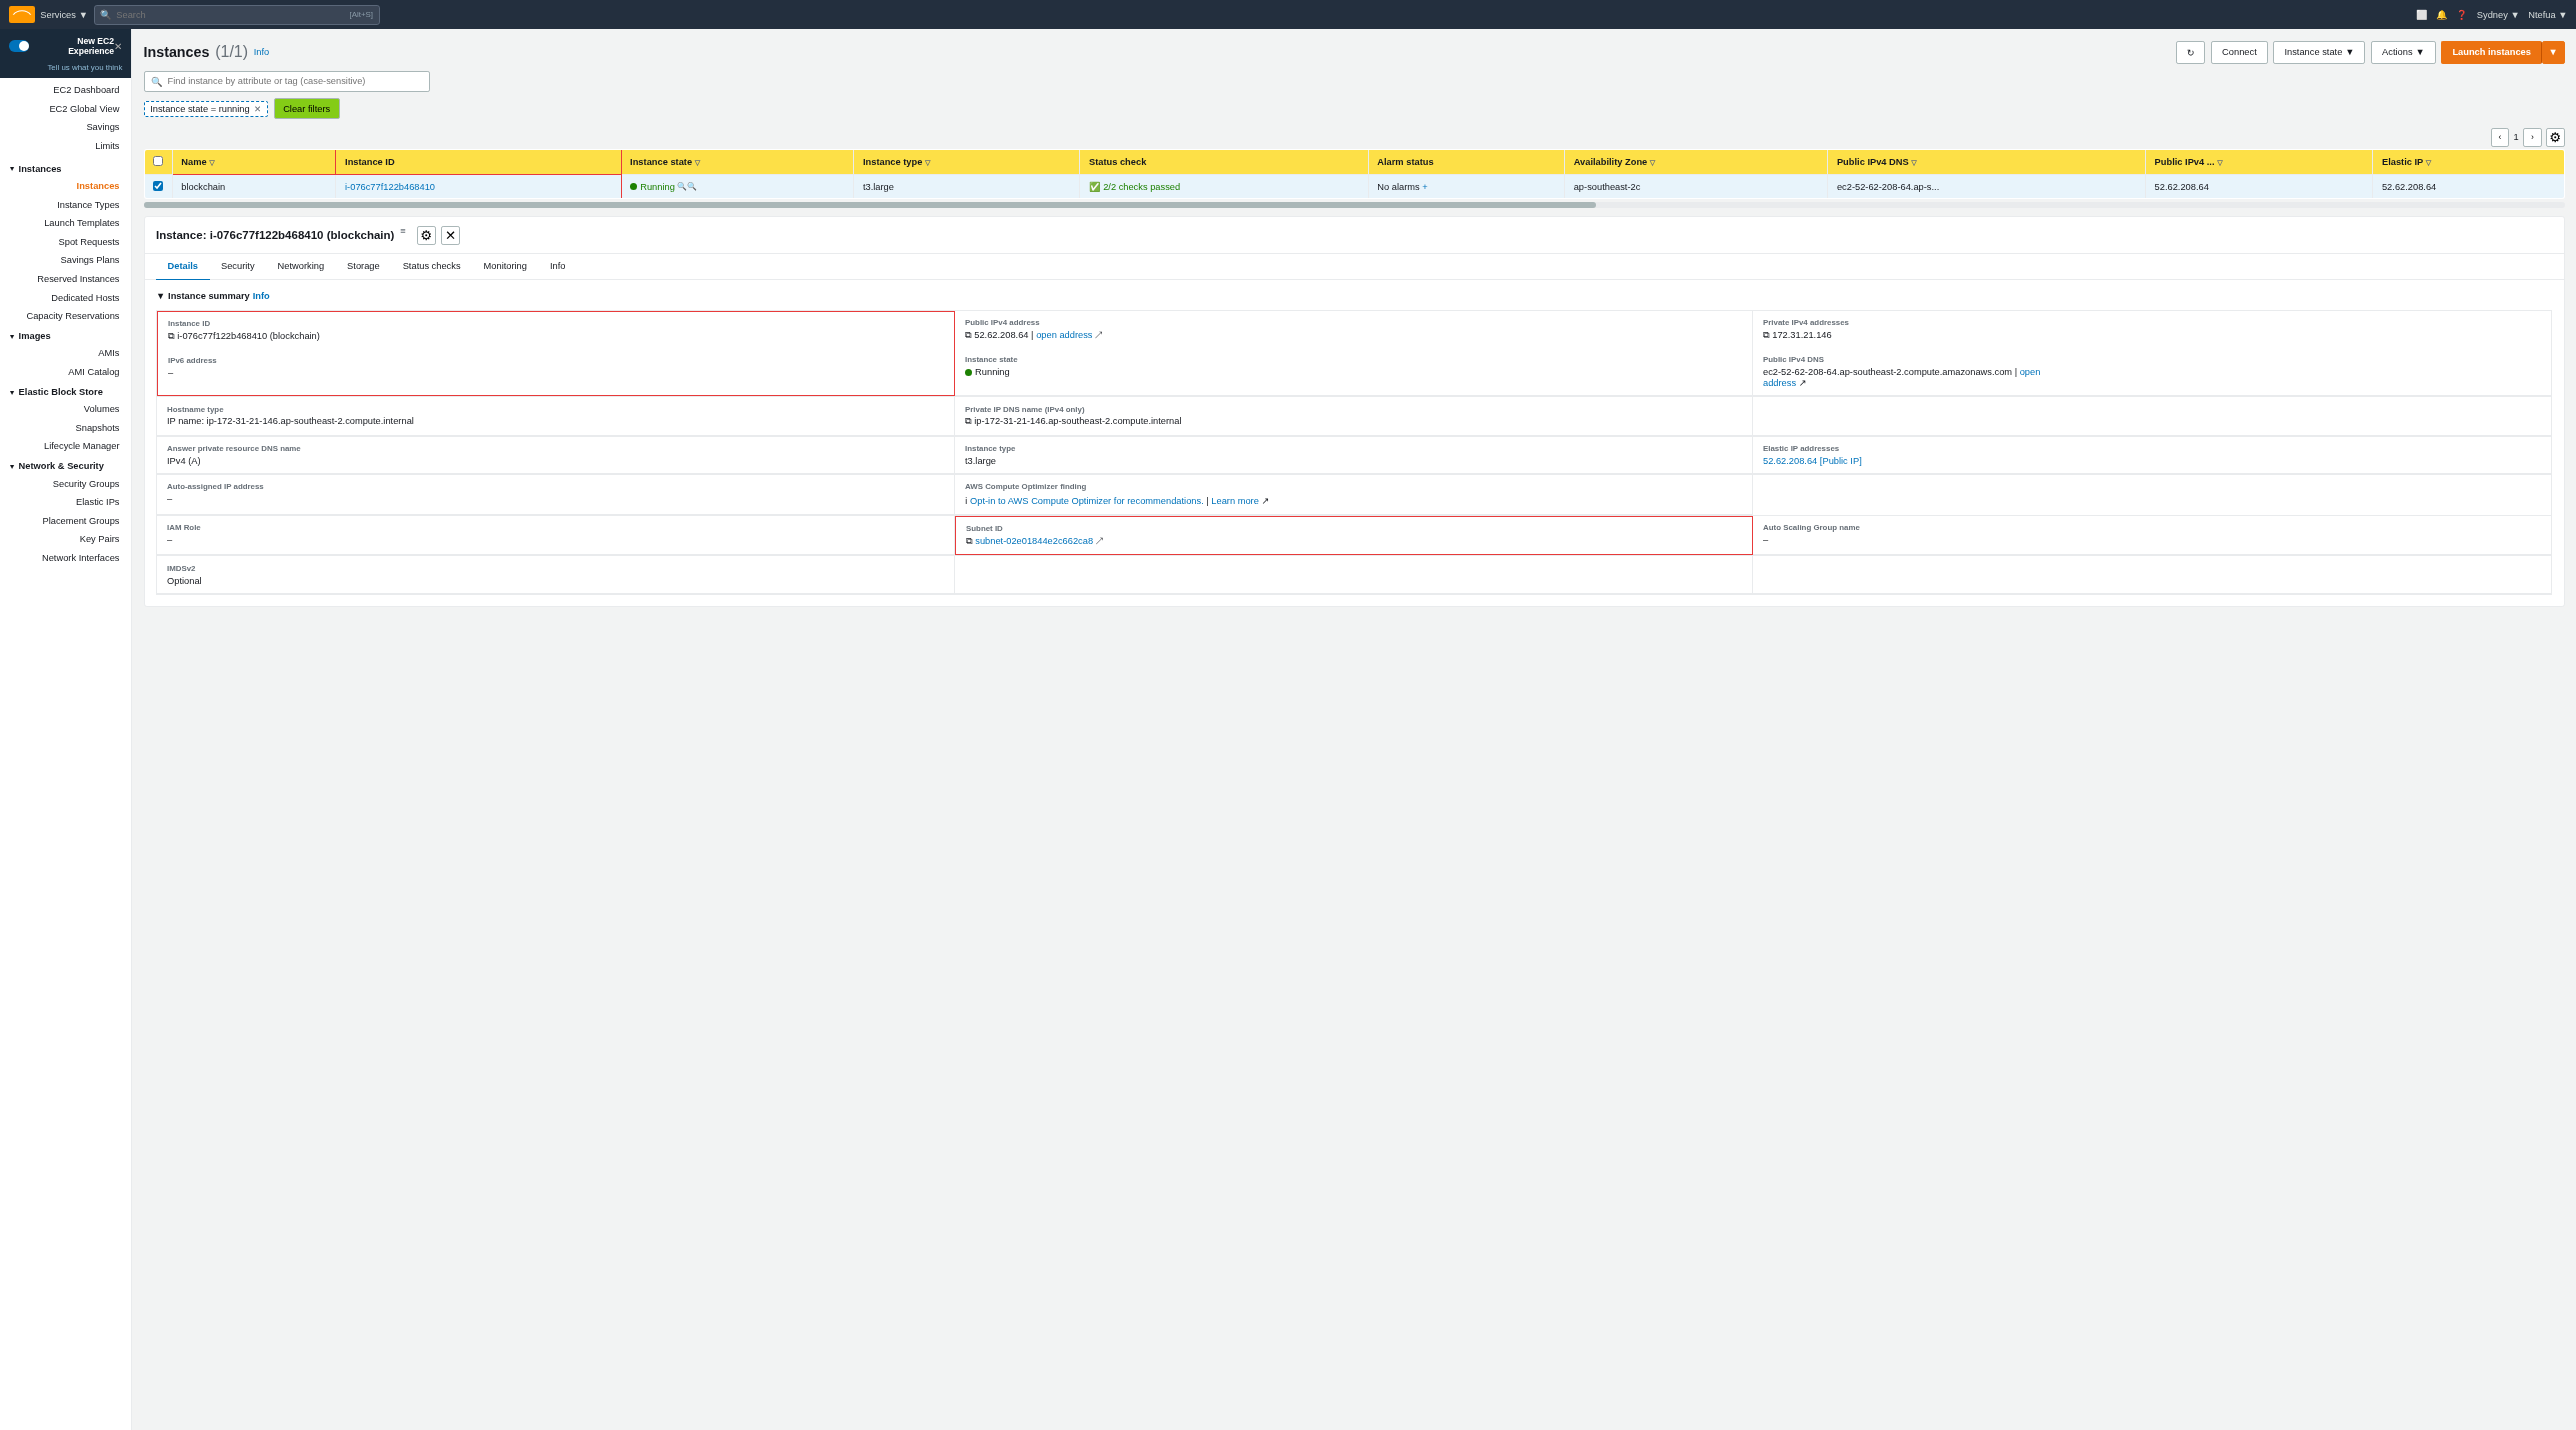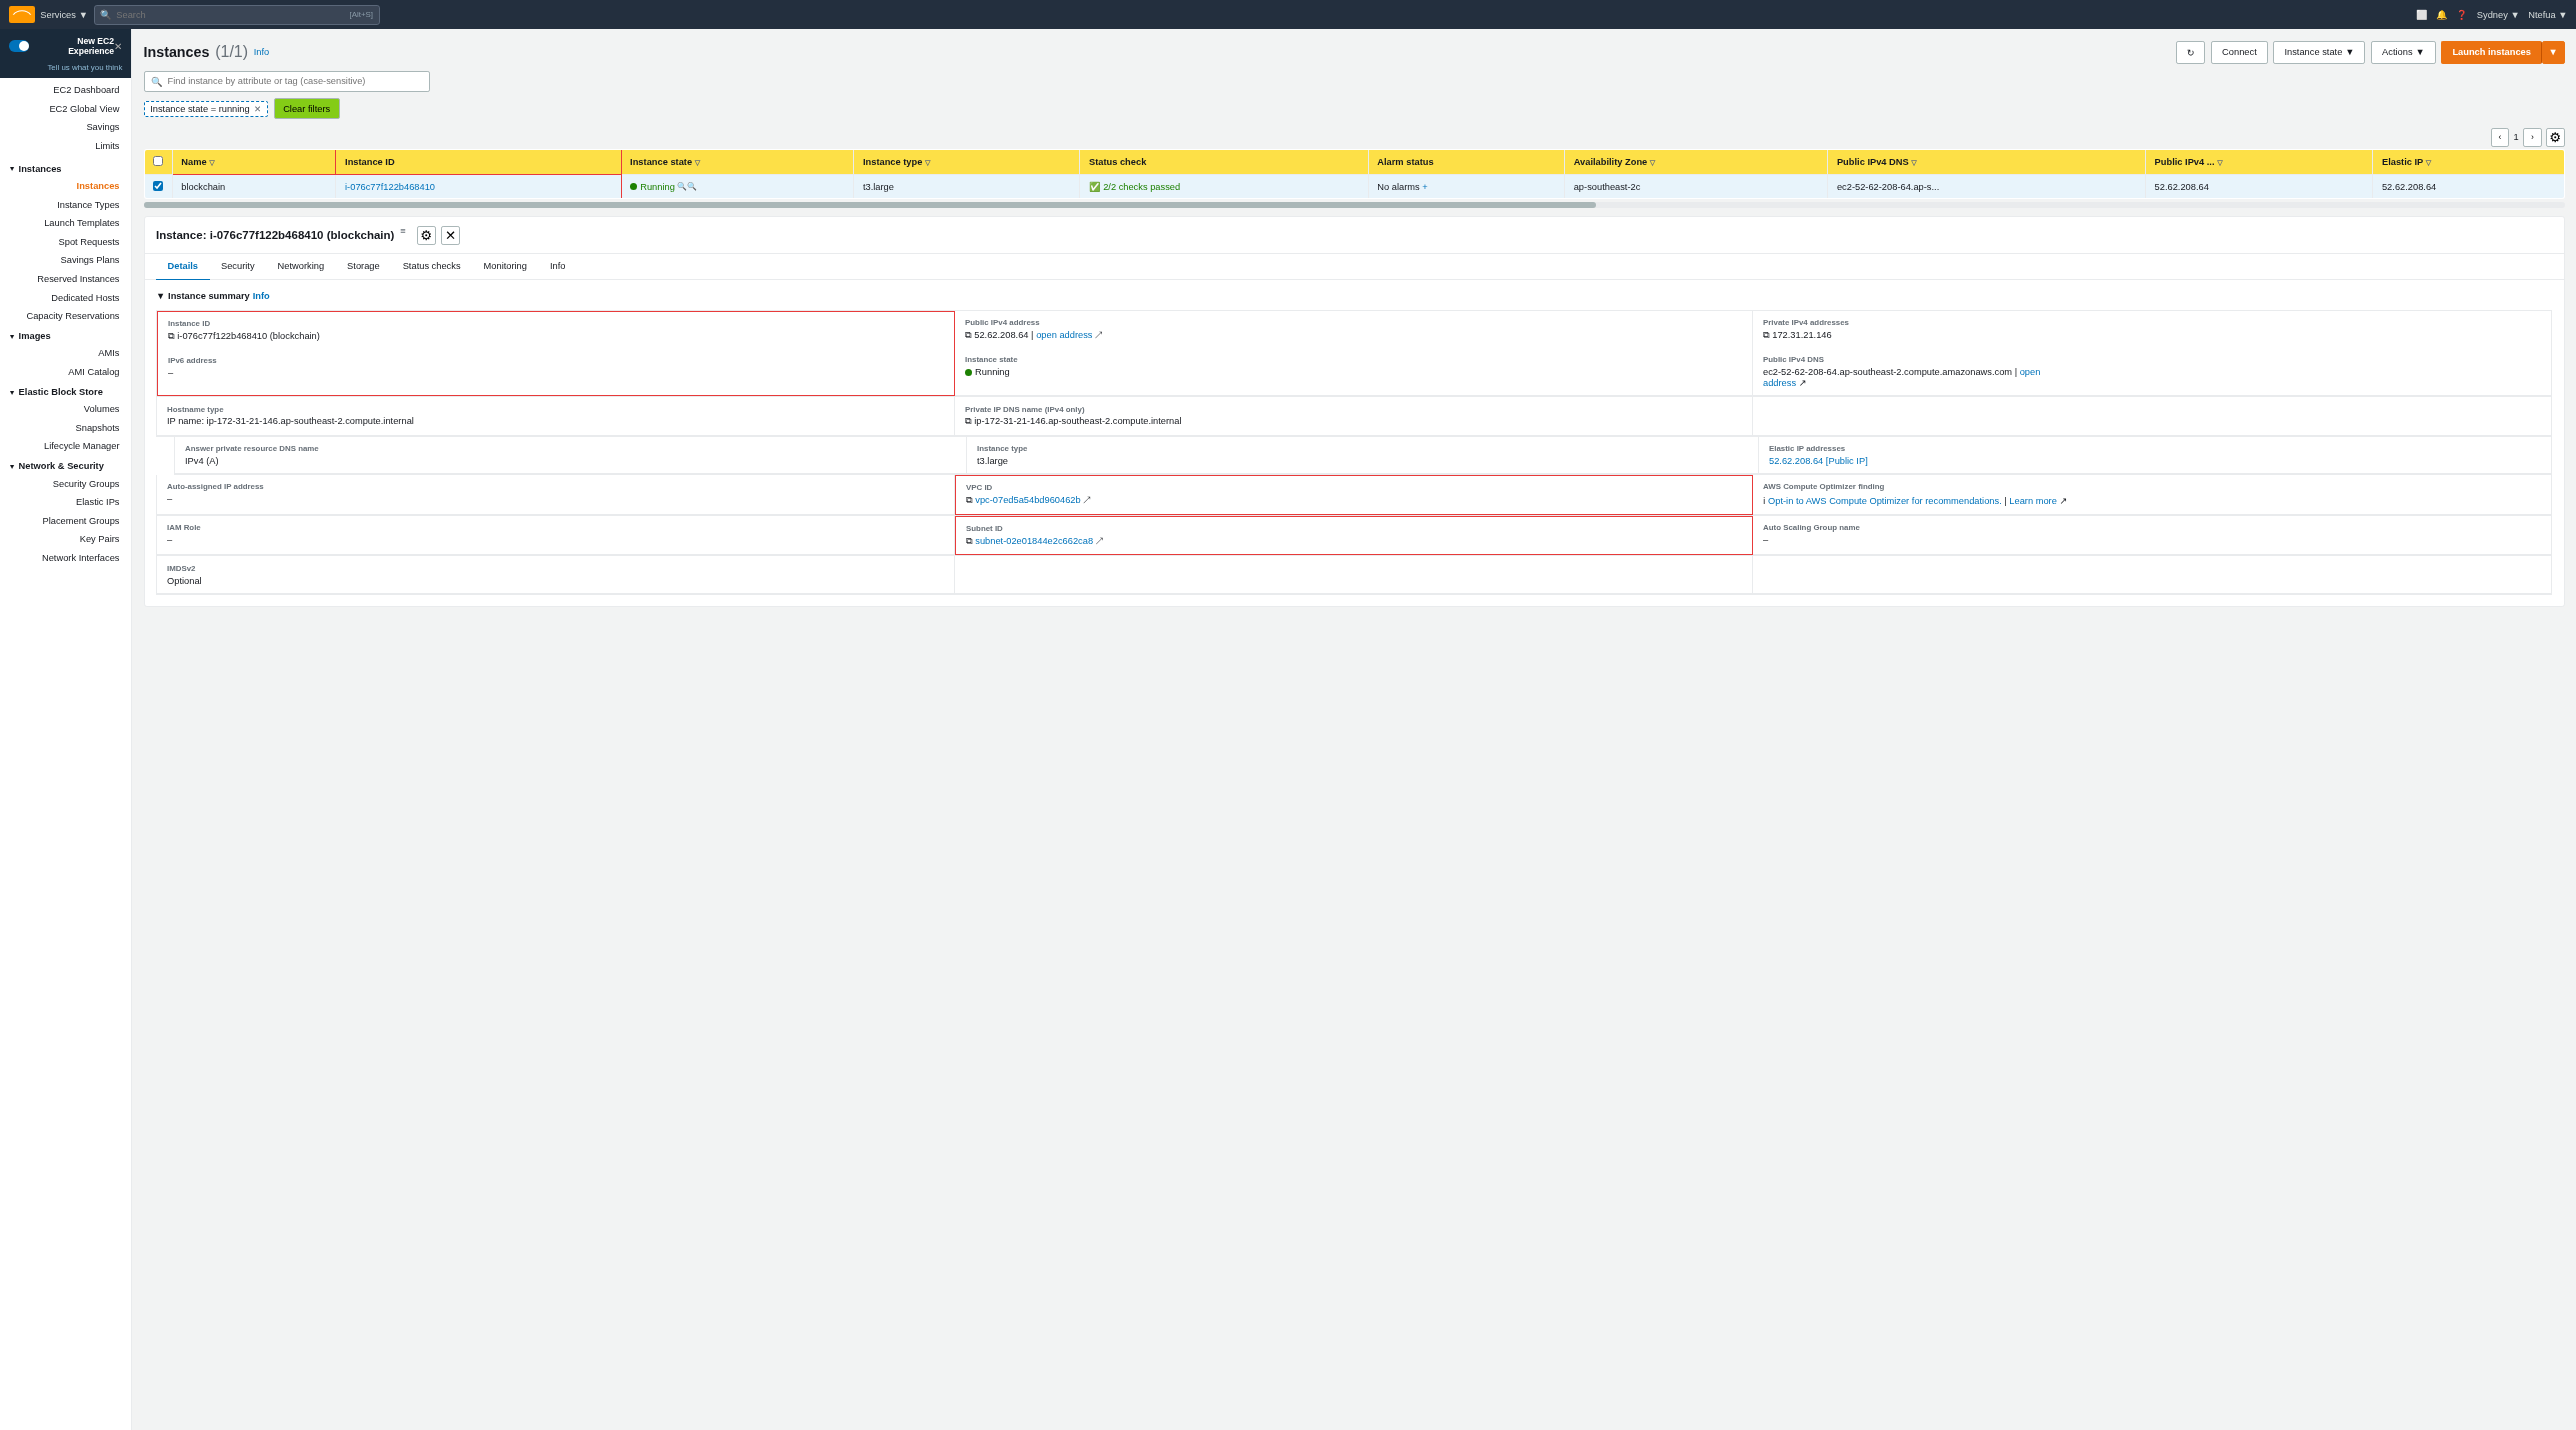--- a/index.html
+++ b/index.html
@@ -473,49 +473,41 @@
             <div class="detail-label">Private IP DNS name (IPv4 only)</div>
             <div class="detail-value">
               <span>⧉</span>
               <span>ip-172-31-21-146.ap-southeast-2.compute.internal</span>
             </div>
           </div>
           <div class="detail-cell">
           </div>
         </div>
 
-        <div style="display:grid;grid-template-columns:1fr 1fr 1fr;border:0.7px solid #e9ebed;border-top:none;margin-left:18px;">
+        <div style="display:grid;grid-template-columns:1fr 1fr 1fr;border:0.7px solid #e9ebed;border-top:none;">
           <div class="detail-cell">
             <div class="detail-label">Answer private resource DNS name</div>
             <div class="detail-value">IPv4 (A)</div>
           </div>
           <div class="detail-cell">
             <div class="detail-label">Instance type</div>
             <div class="detail-value">t3.large</div>
           </div>
           <div class="detail-cell">
             <div class="detail-label">Elastic IP addresses</div>
             <div class="detail-value">
               <a class="link">52.62.208.64 [Public IP]</a>
             </div>
           </div>
         </div>
 
         <div style="display:grid;grid-template-columns:1fr 1fr 1fr;border:0.7px solid #e9ebed;border-top:none;">
           <div class="detail-cell">
             <div class="detail-label">Auto-assigned IP address</div>
             <div class="detail-value">–</div>
-          </div>
-          <div class="detail-cell red-box">
-            <div class="detail-label">VPC ID</div>
-            <div class="detail-value">
-              <span>⧉</span>
-              <a class="link">vpc-07ed5a54bd960462b</a>
-              <span>↗</span>
-            </div>
           </div>
           <div class="detail-cell">
             <div class="detail-label">AWS Compute Optimizer finding</div>
             <div class="detail-value">
               <span>ℹ</span>
               <a class="link">Opt-in to AWS Compute Optimizer for recommendations.</a>
               | <a class="link">Learn more</a>
               <span>↗</span>
             </div>
           </div>

